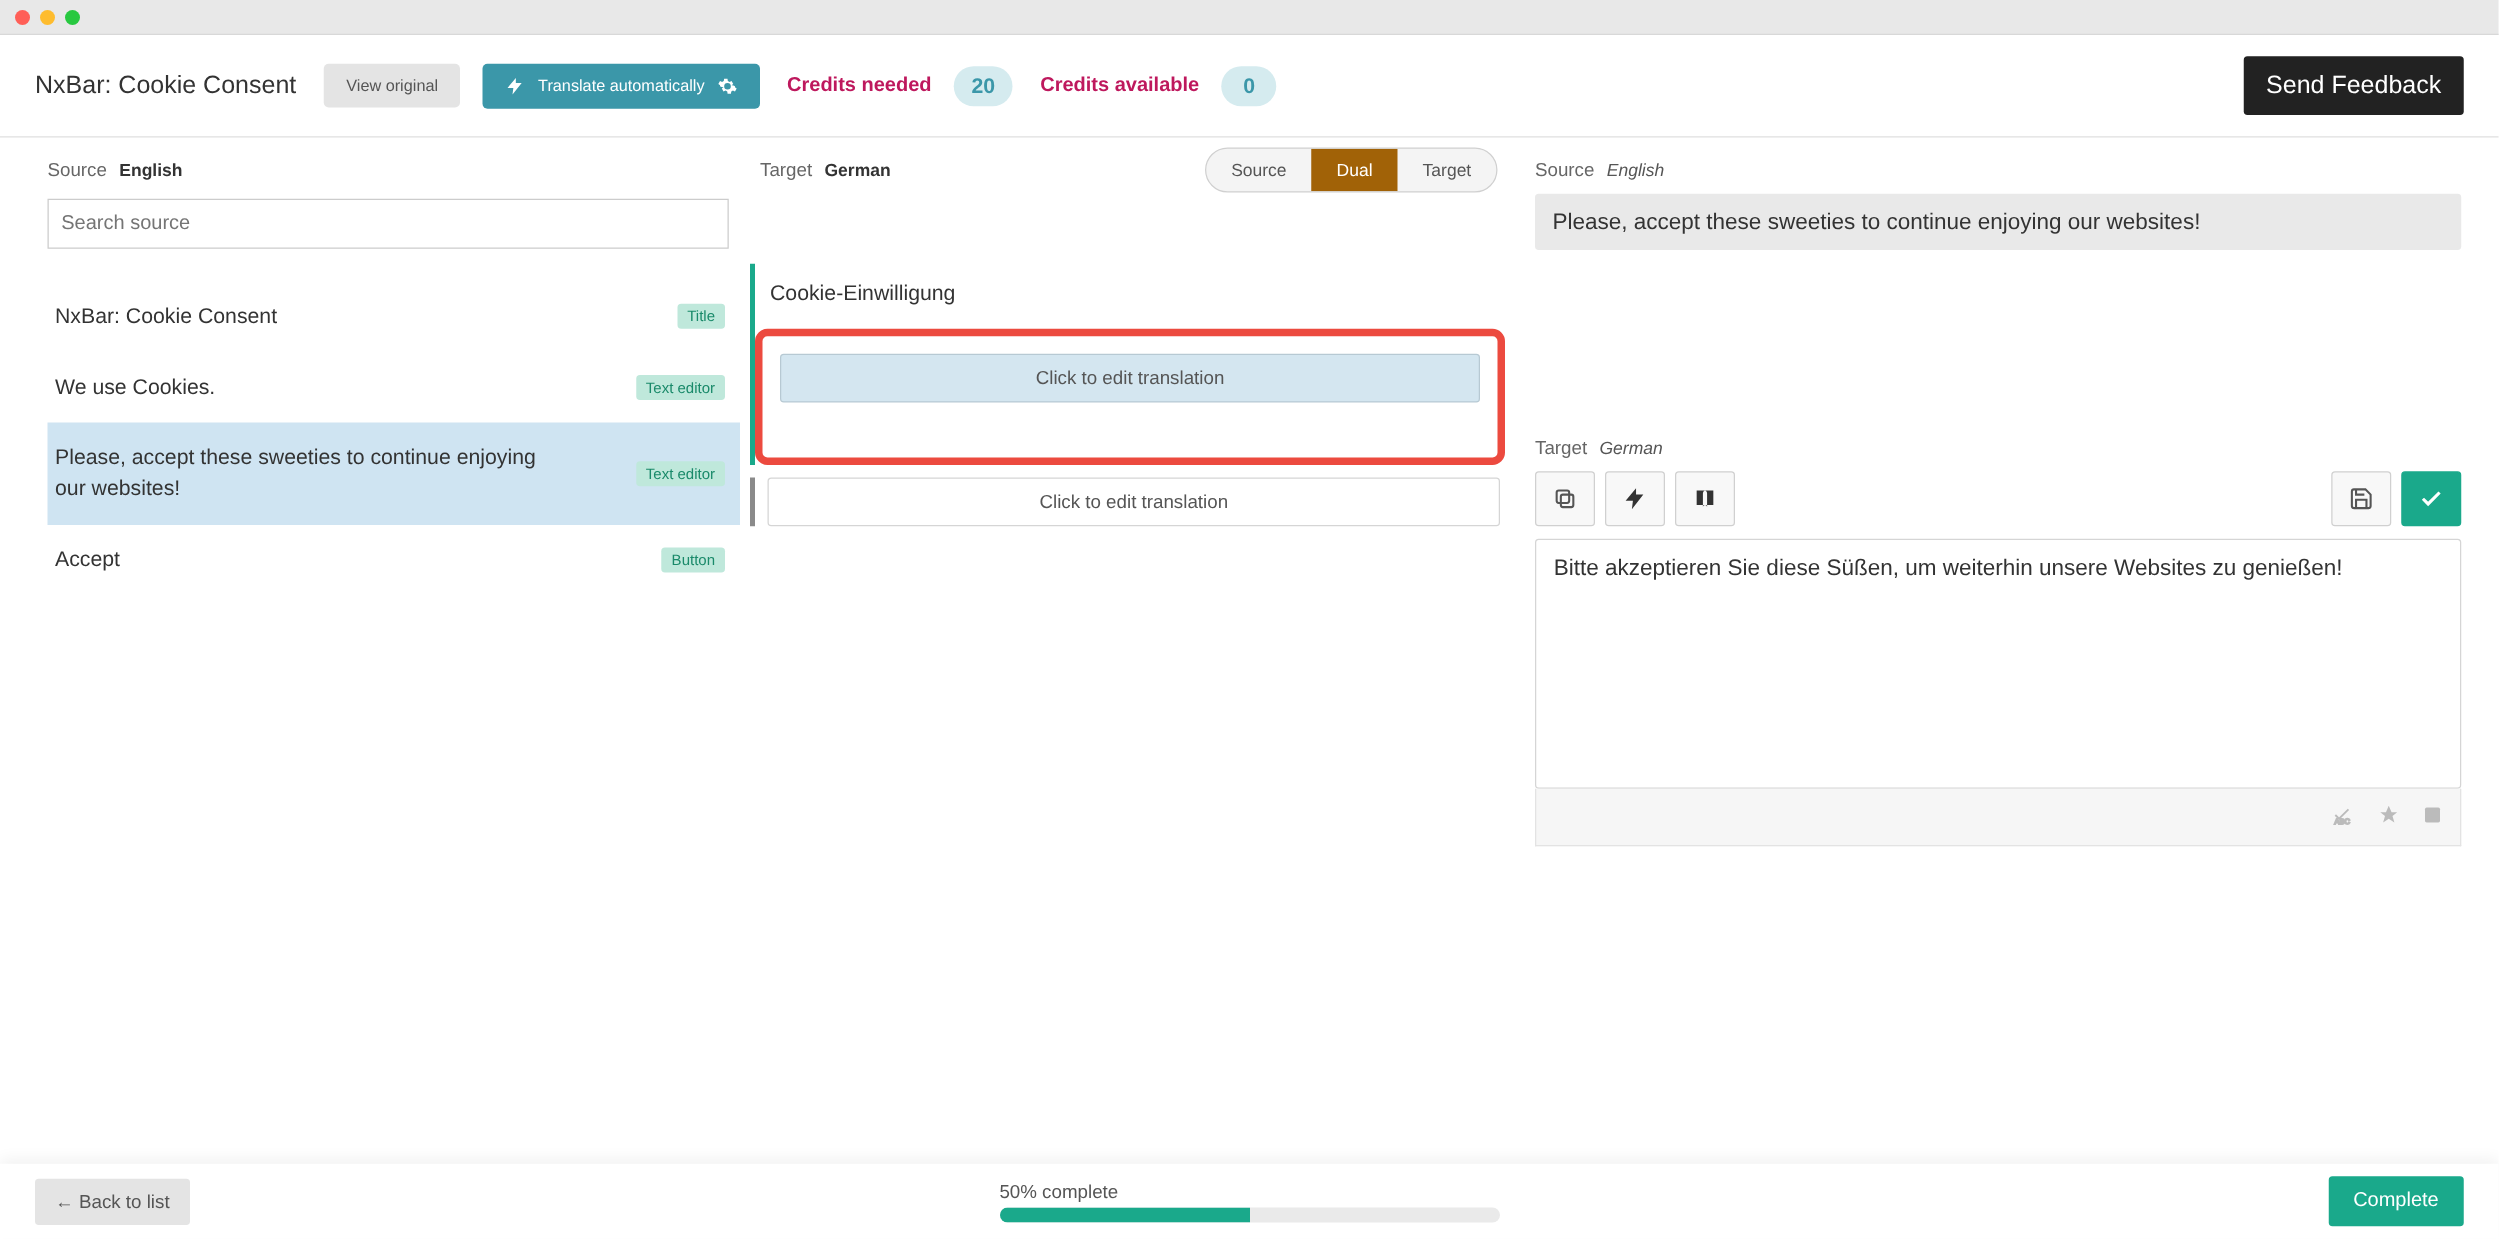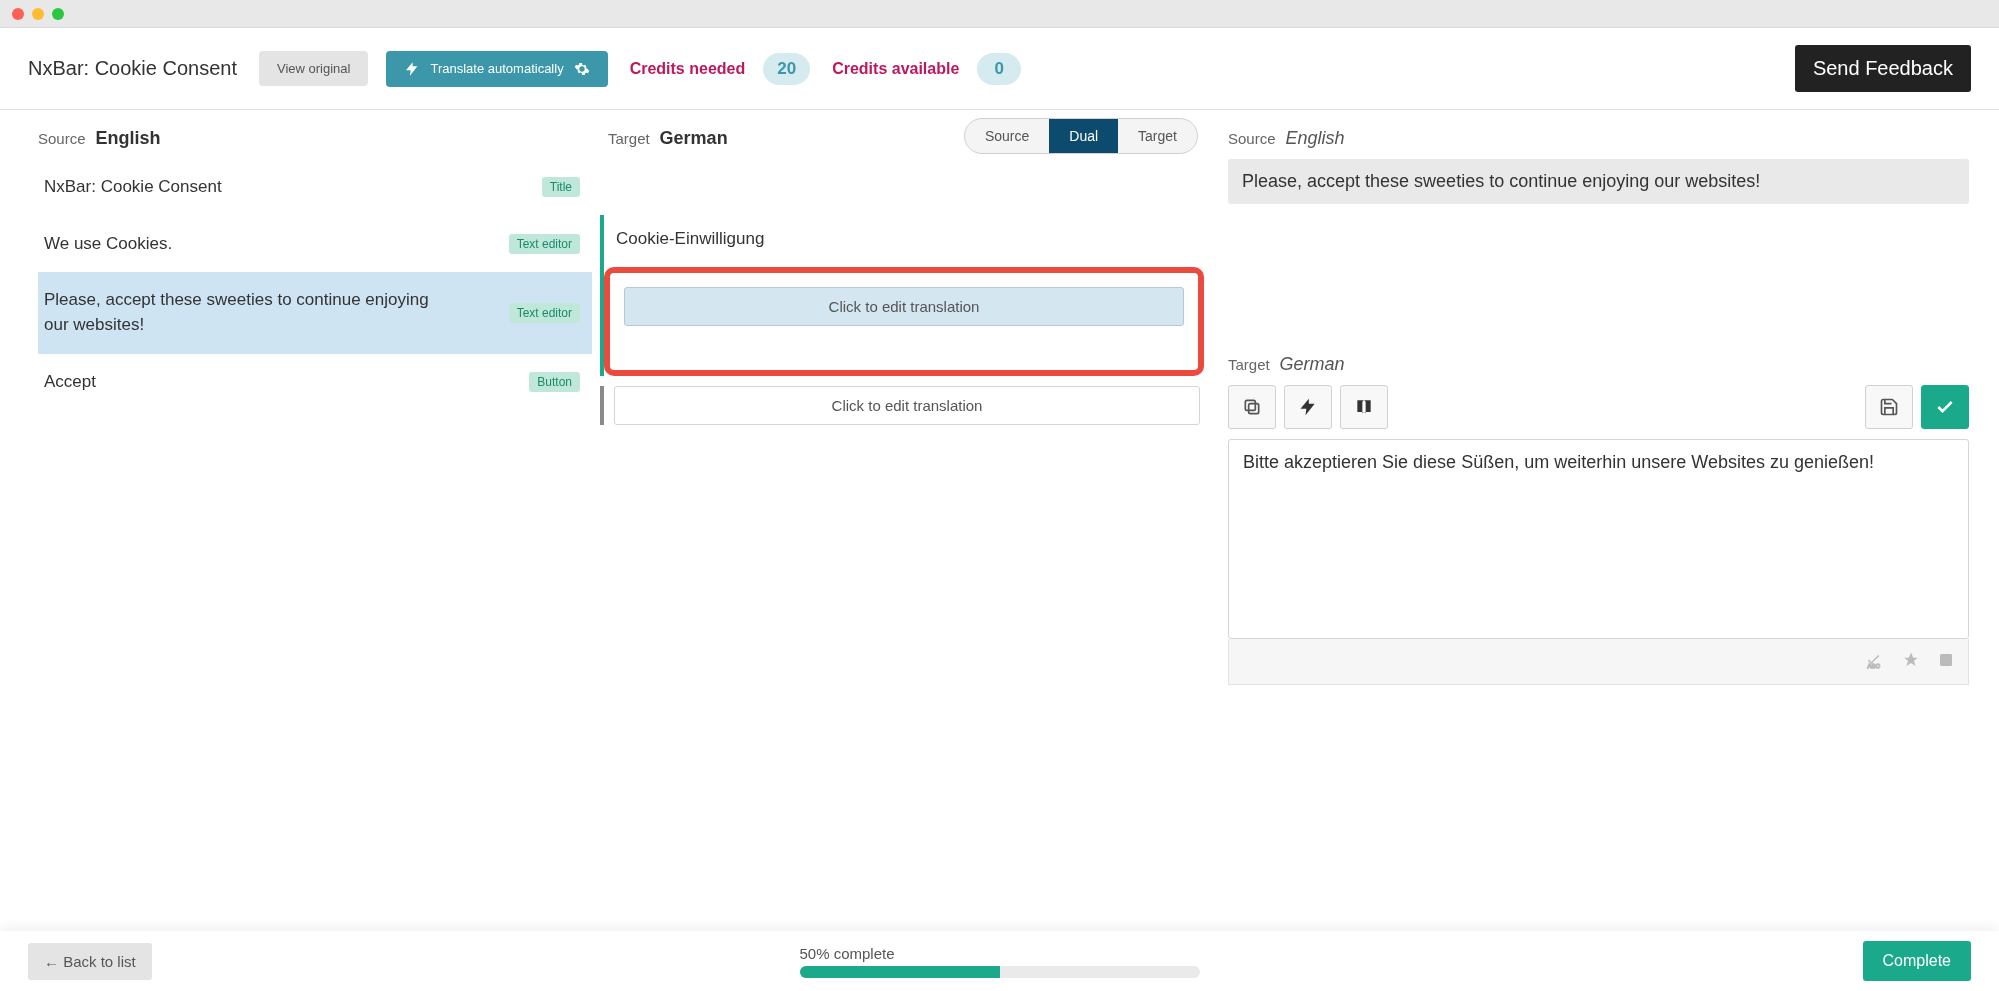--- a/index.html
+++ b/index.html
@@ -70,21 +70,21 @@
   .main {
     display:flex;
     height: calc(991px - 28px - 82px - 60px - 2px);
   }
   .col-left { width: 600px; padding: 18px 8px 0 38px; }
   .col-mid  { width: 610px; padding: 18px 0 0 0; position:relative;}
   .col-right{ flex:1; padding: 18px 30px 0 18px; }
 
   .lang-header { margin-bottom:10px; }
   .lang-header .small { font-size:15px; color:#666; margin-right:6px;}
-  .lang-header .big { font-size:18px; font-weight:600; color:#333;}
+  .lang-header .big { font-size:14px; font-weight:600; color:#333;}
   .lang-header.italic .big { font-style:italic; font-weight:500; color:#555;}
 
   .search-input {
     width: 545px;
     height:40px;
     border:1px solid #ccc;
     padding: 0 10px;
     font-size:16px;
     color:#333;
     margin-top:4px;
@@ -99,21 +99,21 @@
     overflow:hidden;
     background:#f4f4f4;
     height:36px;
     position:absolute;
     right:12px;
     top:8px;
   }
   .segmented button {
     border:none; background:transparent; padding:0 20px; font-size:14px; color:#555; cursor:pointer;
   }
-  .segmented button.active { background:#0c4a6e; color:#fff; }
+  .segmented button.active { background:#a16207; color:#fff; }
 
   
   .rows { margin-top:6px; }
   .row {
     display:flex; align-items:center; justify-content:space-between;
     padding: 16px 12px 16px 6px;
     font-size:17px;
     color:#333;
   }
   .row.selected { background:#cfe4f2; }
@@ -257,20 +257,21 @@
   <button class="btn btn-dark">Send Feedback</button>
 </div>
 
 <div class="main">
 
   <div class="col-left">
     <div class="lang-header">
       <span class="small">Source</span>
       <span class="big">English</span>
     </div>
+    <input class="search-input" placeholder="Search source" style="">
 
     <div class="rows">
       <div class="row">
         <div class="row-text">NxBar: Cookie Consent</div>
         <span class="tag">Title</span>
       </div>
       <div class="row">
         <div class="row-text">We use Cookies.</div>
         <span class="tag">Text editor</span>
       </div>

